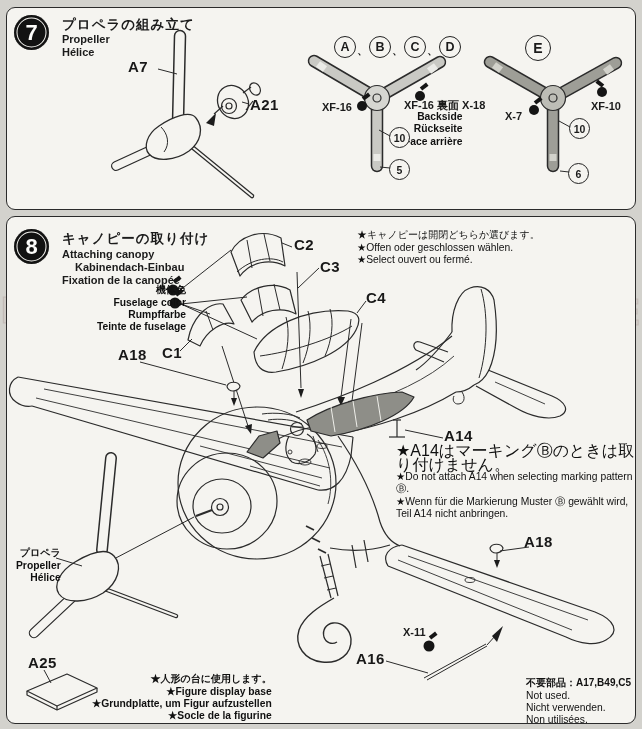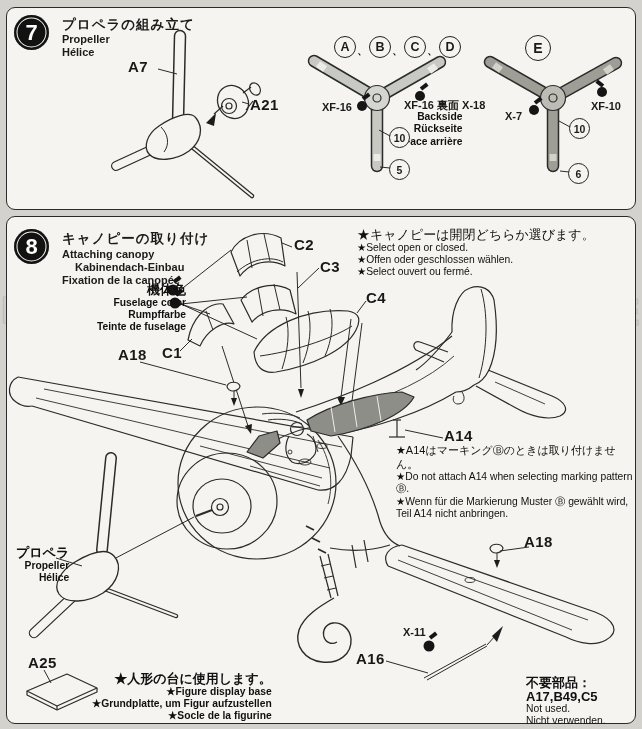--- a/index.html
+++ b/index.html
@@ -10,21 +10,21 @@
   #panel7{top:7px;height:201px;}
   #panel8{top:216px;height:506px;}
   .badge{position:absolute;width:35px;height:35px;border-radius:50%;background:#121212;
          color:#fdfdfb;font-weight:bold;font-size:22px;display:flex;align-items:center;
          justify-content:center;box-shadow:inset 0 0 0 2.5px #121212, inset 0 0 0 3.5px #f5f4f0;}
   .t-ja{position:absolute;font-weight:bold;font-size:13.5px;letter-spacing:1px;}
   .t-sub{position:absolute;font-weight:bold;font-size:11px;line-height:13px;}
   .part-label{position:absolute;font-weight:bold;font-size:15px;letter-spacing:.4px;color:#181818;}
   .paint-label{position:absolute;font-weight:bold;font-size:11px;}
   .note{position:absolute;font-size:10.3px;line-height:12.4px;color:#101010;}
-  .note .ja{font-size:13px;line-height:13.5px;}
+  .note .ja{font-size:10px;line-height:13.5px;}
   .note.bold{font-weight:bold;text-align:right;}
   .callout{position:absolute;width:19px;height:19px;border:1.4px solid #222;border-radius:50%;
            background:#f5f4f0;font-size:10.5px;font-weight:bold;display:flex;
            align-items:center;justify-content:center;}
   .letter-row{position:absolute;display:flex;align-items:center;font-weight:bold;}
   .letter-circ{width:20px;height:20px;border:1.5px solid #222;border-radius:50%;
                display:flex;align-items:center;justify-content:center;font-size:12.5px;}
   .letter-sep{font-size:11px;margin:0 1px;padding-top:6px;}
   .e-circ{position:absolute;width:24px;height:24px;border:1.6px solid #222;border-radius:50%;
           display:flex;align-items:center;justify-content:center;font-size:14px;font-weight:bold;}
@@ -348,21 +348,20 @@
   <div class="callout" style="left:568px;top:163px;">6</div>
 
   <div class="badge" style="left:14px;top:229px;">8</div>
   <div class="t-ja" style="left:62px;top:230px;">キャノピーの取り付け</div>
   <div class="t-sub" style="left:62px;top:248px;">Attaching canopy</div>
   <div class="t-sub" style="left:75px;top:261px;">Kabinendach-Einbau</div>
   <div class="t-sub" style="left:62px;top:274px;">Fixation de la canopée</div>
 
   <div class="note" style="left:357px;top:228px;width:260px;">
     <div class="ja">★キャノピーは開閉どちらか選びます。</div>
-    <div>★Select open or closed.</div>
     <div>★Offen oder geschlossen wählen.</div>
     <div>★Select ouvert ou fermé.</div>
   </div>
 
   <div class="note bold" style="left:97px;top:283px;">
     <div class="ja">機体色</div>
     <div>Fuselage color</div>
     <div>Rumpffarbe</div>
     <div>Teinte de fuselage</div>
   </div>
@@ -372,21 +371,21 @@
   <div class="part-label" style="left:162px;top:344px;">C1</div>
   <div class="part-label" style="left:366px;top:289px;">C4</div>
   <div class="part-label" style="left:118px;top:346px;">A18</div>
   <div class="part-label" style="left:524px;top:533px;">A18</div>
   <div class="part-label" style="left:444px;top:427px;text-align:right;">A14</div>
   <div class="part-label" style="left:356px;top:650px;">A16</div>
   <div class="part-label" style="left:28px;top:654px;">A25</div>
   <div class="paint-label" style="left:403px;top:626px;">X-11</div>
 
   <div class="note" style="left:396px;top:444px;width:240px;">
-    <div class="ja" style="font-size:11px;">★A14はマーキングⒷのときは取り付けません。</div>
+    <div class="ja" style="font-size:16px;">★A14はマーキングⒷのときは取り付けません。</div>
     <div>★Do not attach A14 when selecting marking pattern Ⓑ.</div>
     <div>★Wenn für die Markierung Muster Ⓑ gewählt wird, Teil A14 nicht anbringen.</div>
   </div>
 
   <div class="note bold" style="left:16px;top:546px;">
     <div class="ja">プロペラ</div>
     <div>Propeller</div>
     <div>Hélice</div>
   </div>
 

